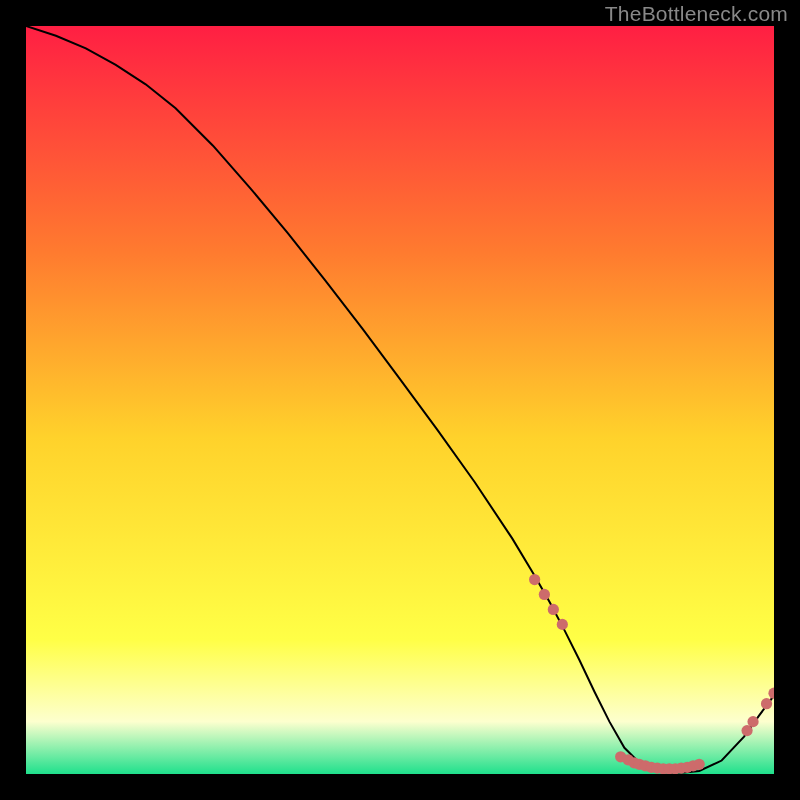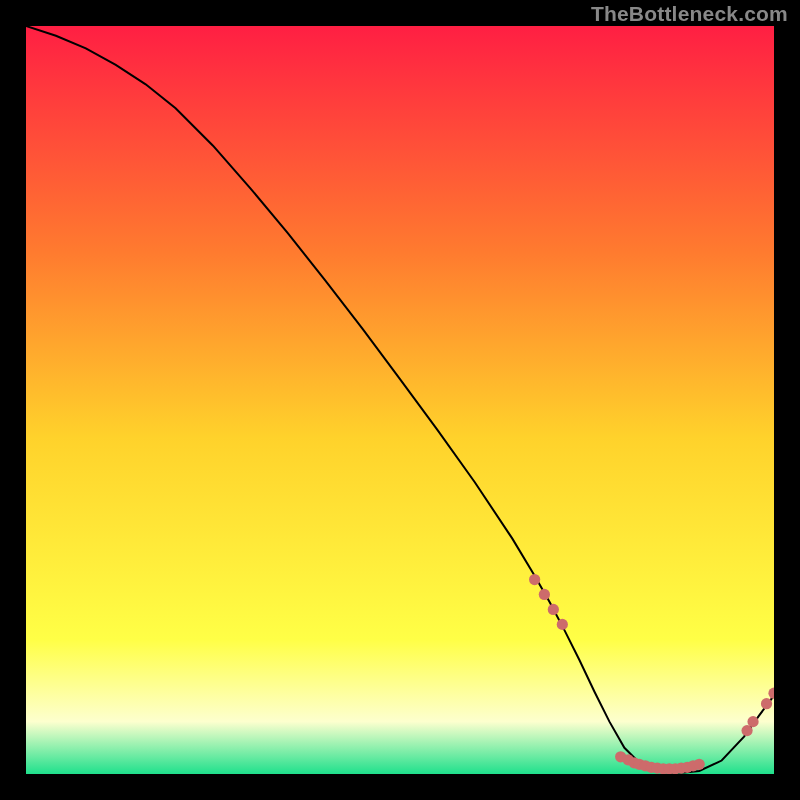--- a/index.html
+++ b/index.html
@@ -8,21 +8,20 @@
     width: 800px;
     height: 800px;
     background: #000000;
     overflow: hidden;
     font-family: Arial, Helvetica, sans-serif;
   }
   .stage {
     position: relative;
     width: 800px;
     height: 668px;
-    font-weight: bold;
   }
   .watermark {
     position: absolute;
     top: 2px;
     right: 12px;
     font-size: 21px;
     color: #888888;
     letter-spacing: 0.2px;
     user-select: none;
   }

